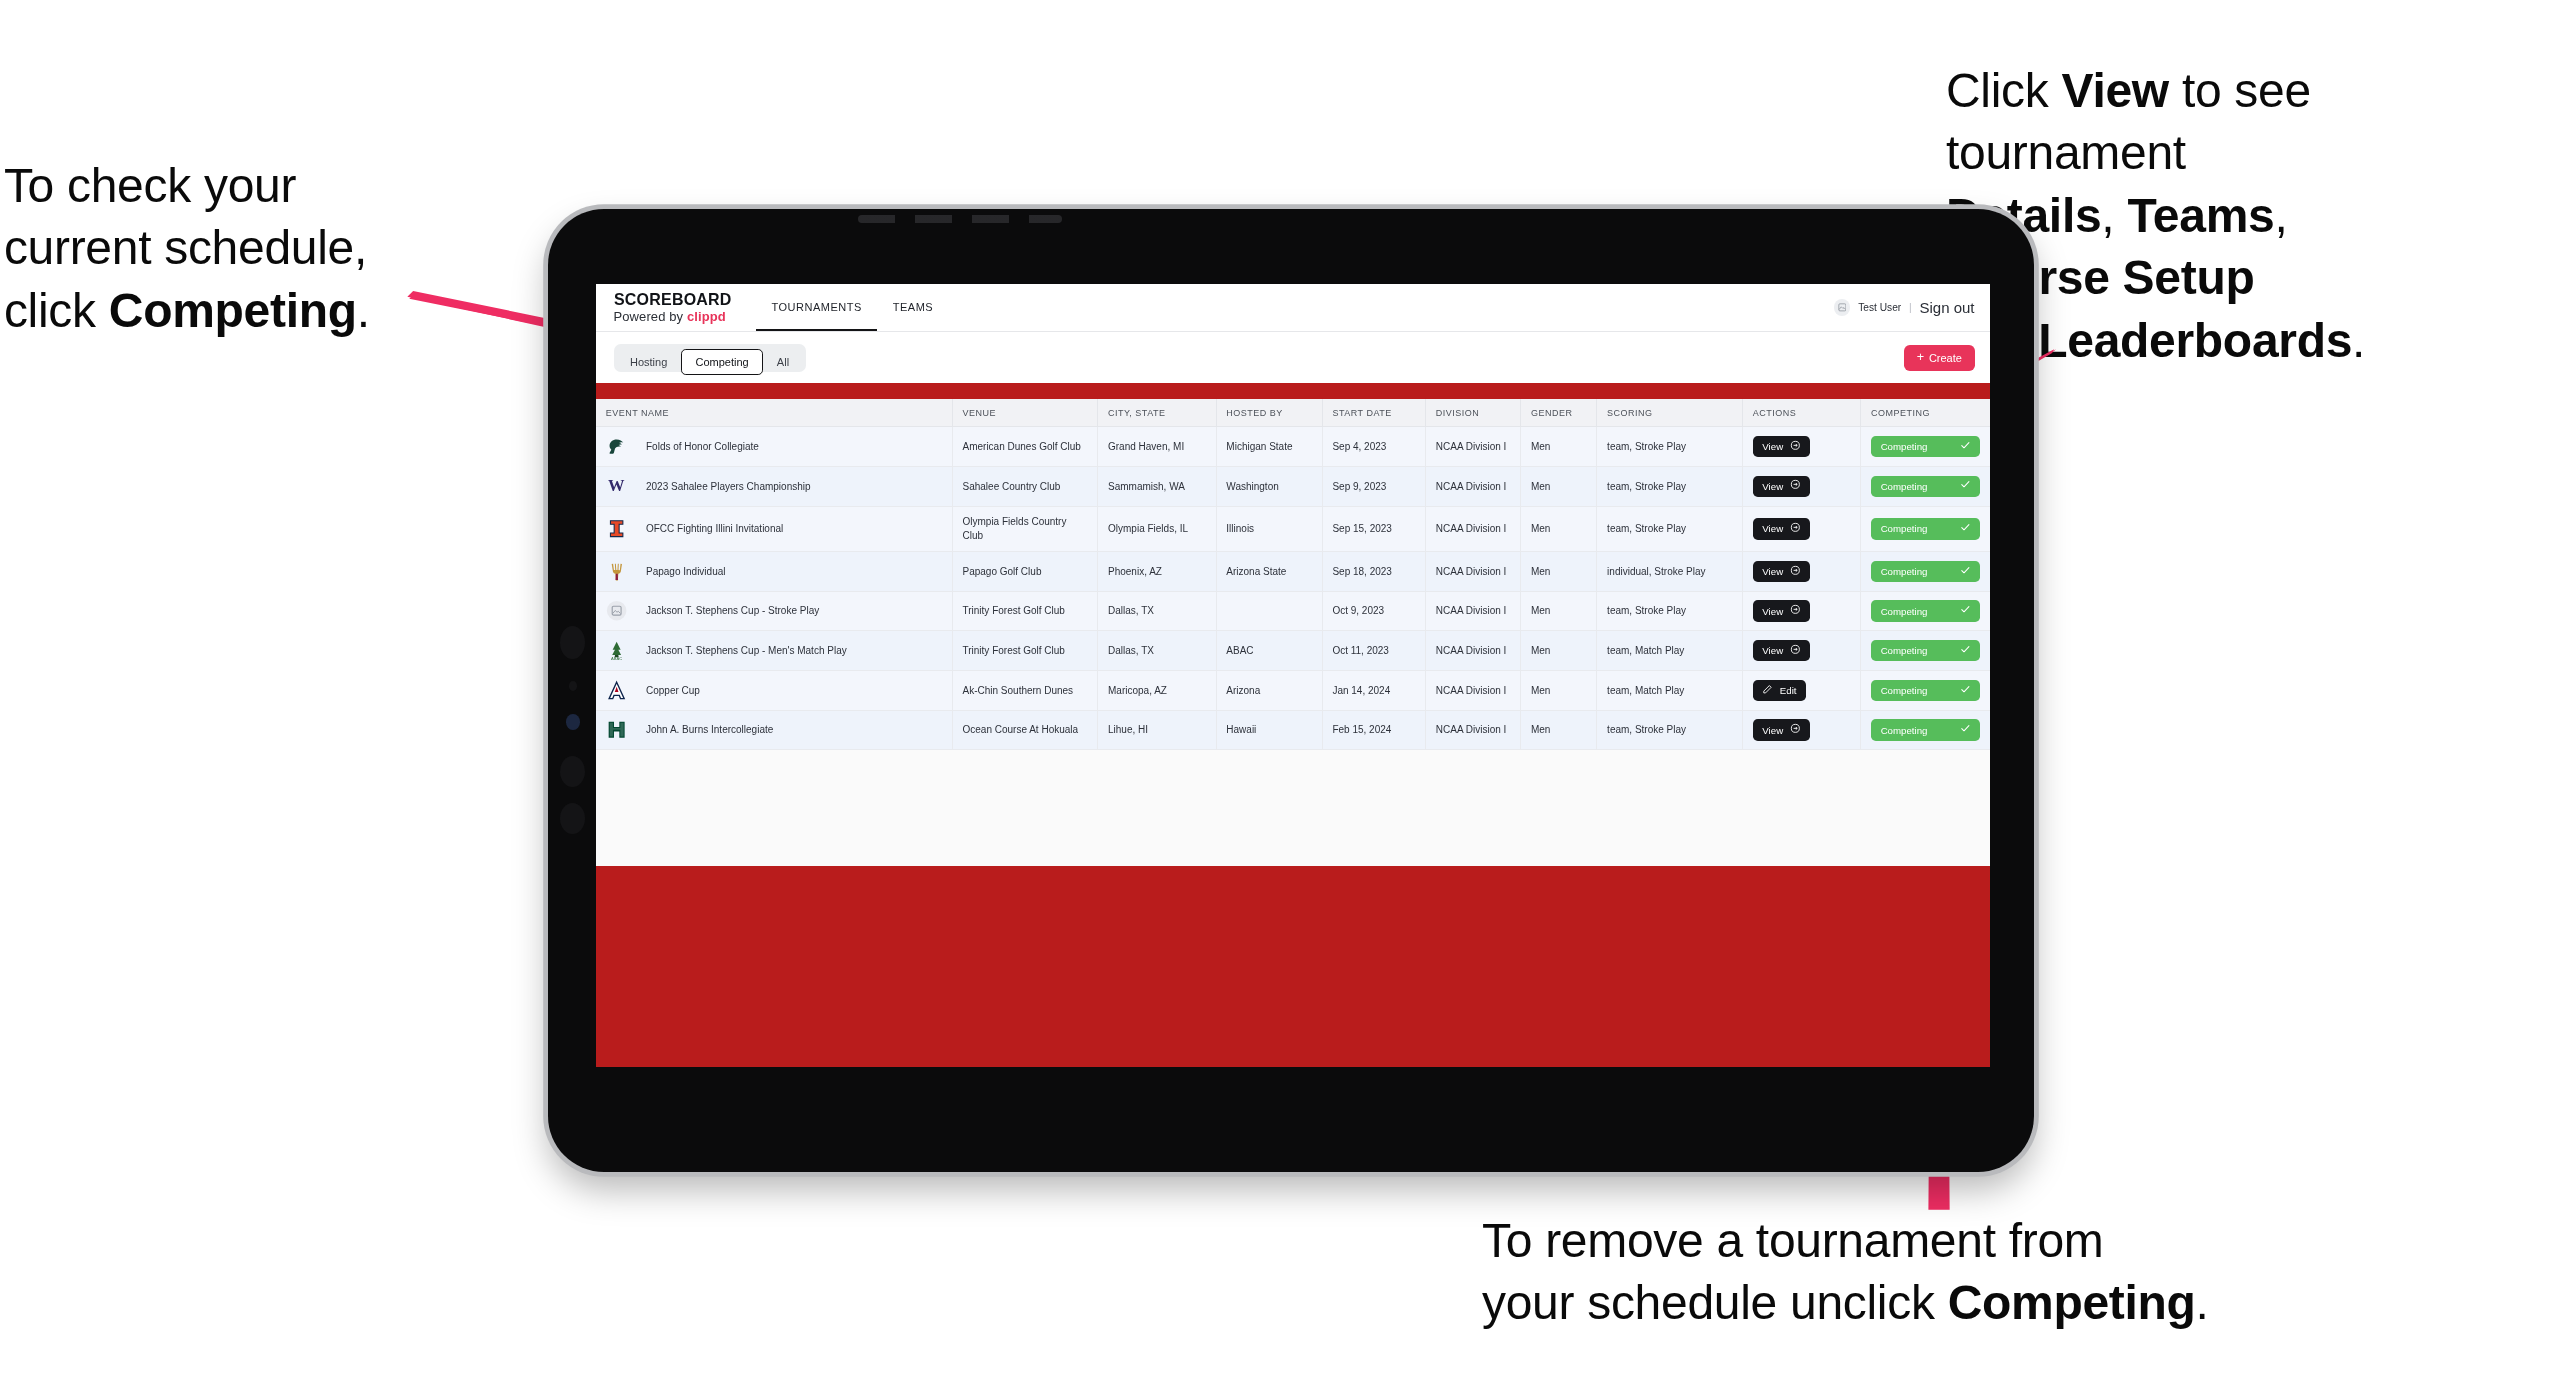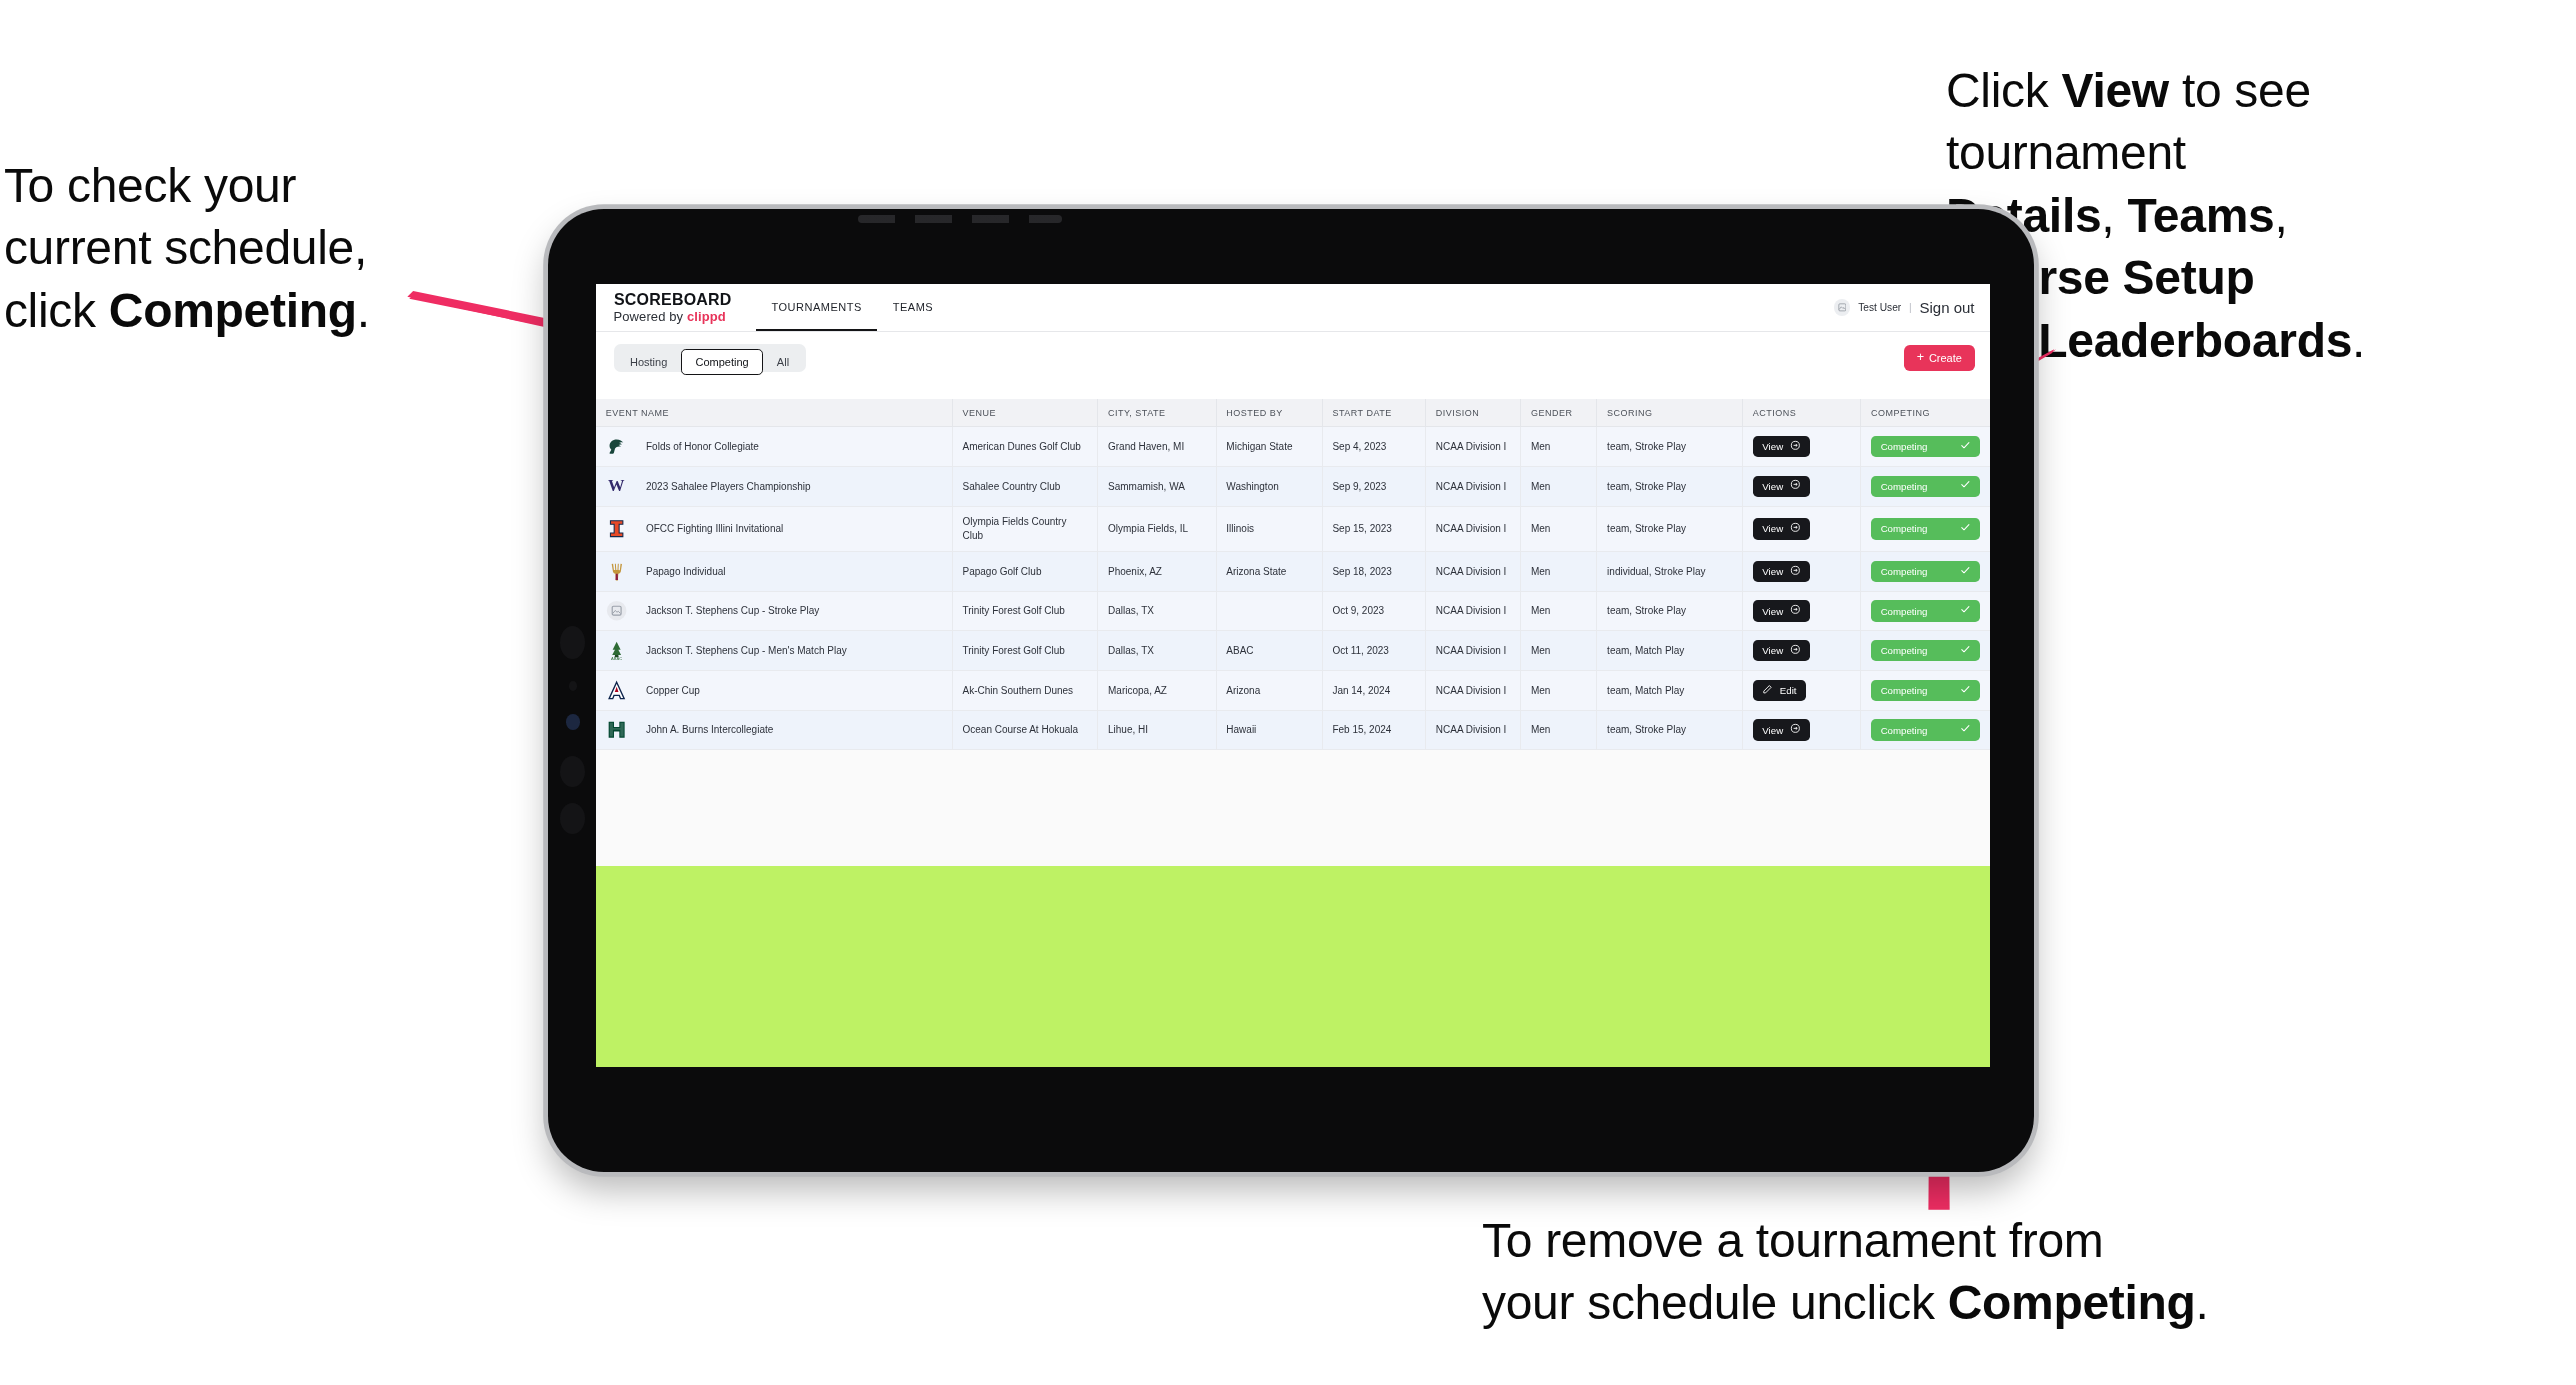--- a/index.html
+++ b/index.html
@@ -104,21 +104,21 @@
   }
   .seg.active { background:#fff; color:#111317; border:1.6px solid #141416; height:26px; font-weight:400; }
   .create-btn {
     margin-left:auto; background:#e8345a; color:#fff; border-radius:5.8px;
     height:26px; display:flex; align-items:center; gap:4.8px; padding:0 12.6px;
     font-size:11px; cursor:pointer;
   }
   .create-btn .plus { font-size:12.6px; line-height:1; }
 
   
-  .table-wrap { flex:1 1 auto; overflow:hidden; background:#bef264; padding: 0 0 0 0; margin-top: 16px; }
+  .table-wrap { flex:1 1 auto; overflow:hidden; background:#b91c1c; padding: 16px 0 0 0; }
   table { width:100%; border-collapse:collapse; table-layout:fixed; background:#fff; }
   thead th {
     background:#f1f2f5; color:#4c5159; font-size:9px; letter-spacing:0.5px;
     text-align:left; font-weight:400; padding: 8.7px 9.7px; border-bottom:1px solid #e4e6ea;
     border-right:1px solid #e4e6ea; white-space:nowrap;
   }
   thead th:last-child { border-right:none; }
   tbody td {
     font-size:10px; color:#2d313a; padding: 8.7px 9.7px; vertical-align:middle;
     border-bottom:1px solid #e8eaee; border-right:1px solid #e8eaee;

